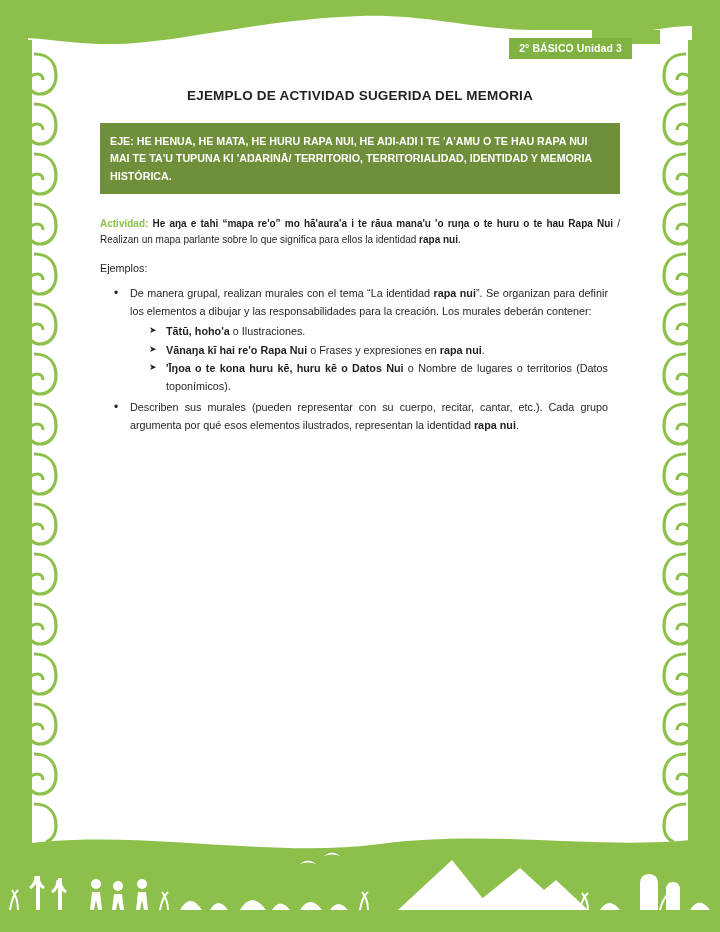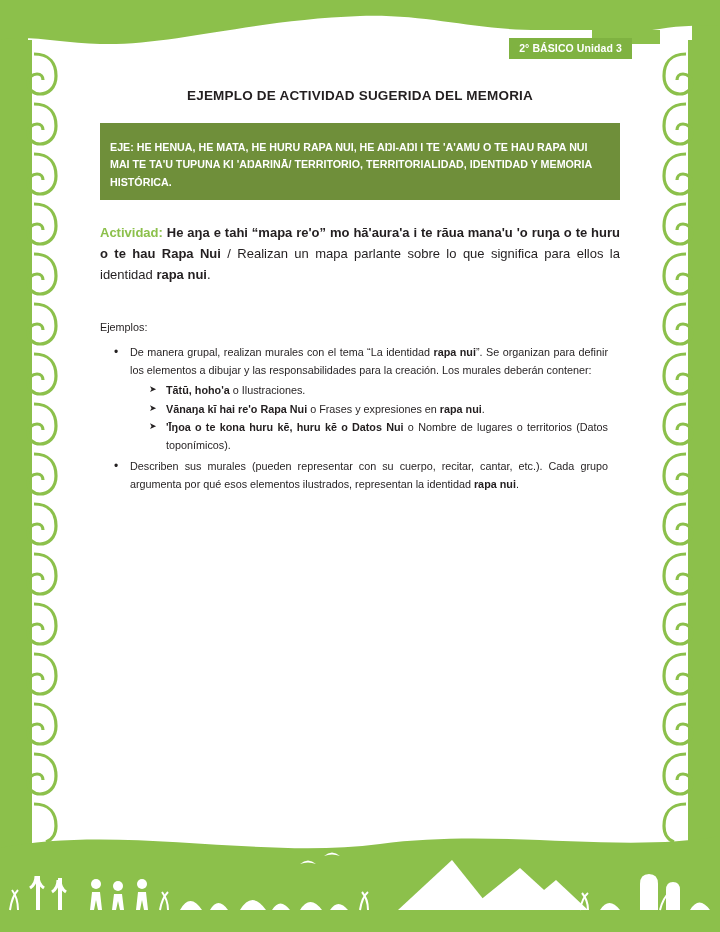--- a/index.html
+++ b/index.html
@@ -88,38 +88,38 @@
     letter-spacing: 0.2px;
     margin: 8px 0 0 0;
   }
   .eje-box {
     margin-top: 20px;
     background: #6f8f3a;
     color: #ffffff;
     font-size: 10.7px;
     font-weight: bold;
     line-height: 1.62;
-    padding: 16px 10px 9px 10px;
+    padding: 10px 10px 9px 10px;
     box-sizing: border-box;
   }
   .activity {
     margin-top: 22px;
-    font-size: 13px;
+    font-size: 10px;
     line-height: 1.62;
     color: #231f20;
     text-align: justify;
   }
   .activity .label {
     color: #8cc04b;
     font-weight: bold;
   }
   .activity b { font-weight: bold; }
 
   .examples-head {
-    margin-top: 36px;
+    margin-top: 14px;
     font-size: 10.8px;
     color: #231f20;
   }
 
   ul.bullets {
     margin: 11px 12px 0 0;
     padding-left: 30px;
     list-style: none;
   }
   ul.bullets > li {

